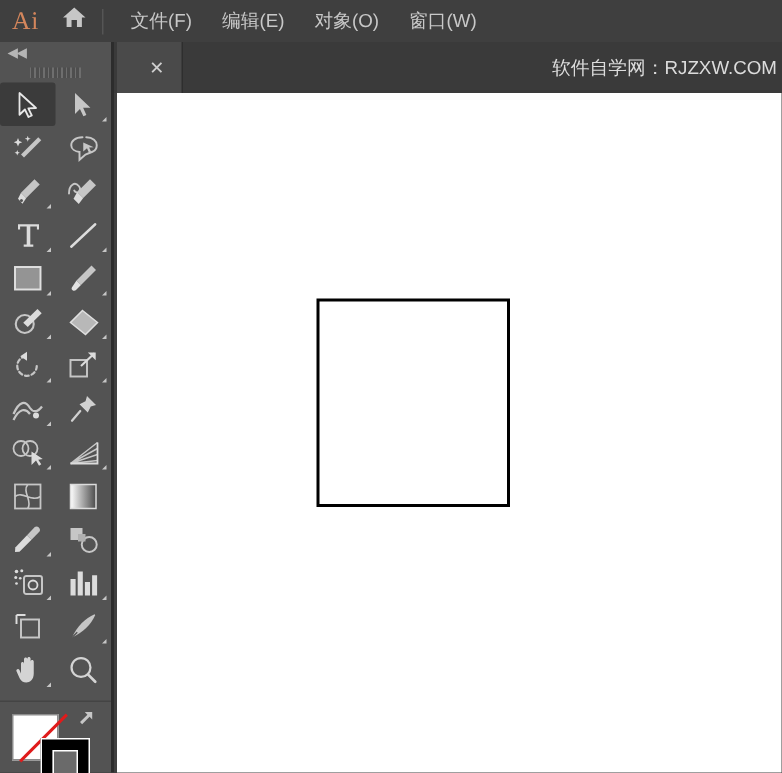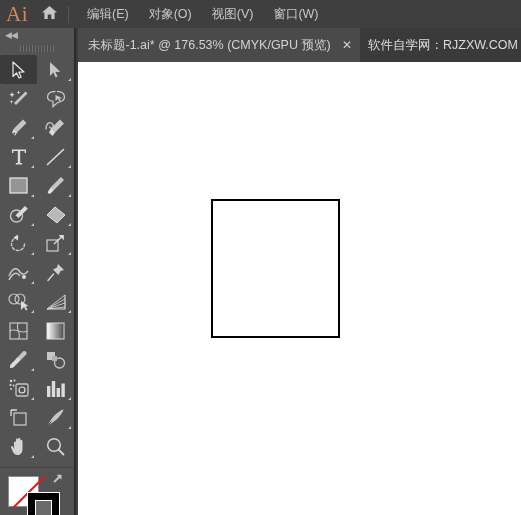--- a/index.html
+++ b/index.html
@@ -22,21 +22,21 @@
     width: 521px; height: 28px;
     background: #3f3f3f;
     display: flex;
     align-items: center;
     box-sizing: border-box;
   }
   .ai-logo {
     width: 34px; height: 28px;
     display: flex; align-items: center; justify-content: center;
     color: #d4865c;
-    font-size: 21px;
+    font-size: 17px;
     font-weight: normal;
     letter-spacing: 0.5px;
     font-family: "Liberation Serif", "DejaVu Serif", serif;
   }
   .home-btn {
     width: 30px; height: 28px;
     display: flex; align-items: center; justify-content: center;
   }
   .home-icon { display:block; }
   .menu-sep {
@@ -231,31 +231,30 @@
   <div class="ai-logo">Ai</div>
   <div class="home-btn">
     <span class="home-icon">
       <svg width="17" height="15" viewBox="0 0 17 15">
         <path d="M8.5 1 L16 7.6 L13.6 7.6 L13.6 14 L10.3 14 L10.3 9.4 L6.7 9.4 L6.7 14 L3.4 14 L3.4 7.6 L1 7.6 Z" fill="#c6c6c6"></path>
       </svg>
     </span>
   </div>
   <div class="menu-sep"></div>
   <div class="menu-items">
+    <div class="menu-item">文件(F)</div>
     <div class="menu-item">编辑(E)</div>
     <div class="menu-item">对象(O)</div>
-    <div class="menu-item">视图(V)</div>
     <div class="menu-item">窗口(W)</div>
   </div>
 </div>
 
 <div class="tabbar">
   <div class="tabbar-left-stub"></div>
   <div class="tab active">
-    <span>未标题-1.ai* @ 176.53% (CMYK/GPU 预览)</span>
     <span class="tab-close">✕</span>
   </div>
   <div class="tab promo">
     <span>软件自学网：RJZXW.COM</span>
   </div>
 </div>
 
 <div class="canvas">
   <div class="art-rect"></div>
 </div>

